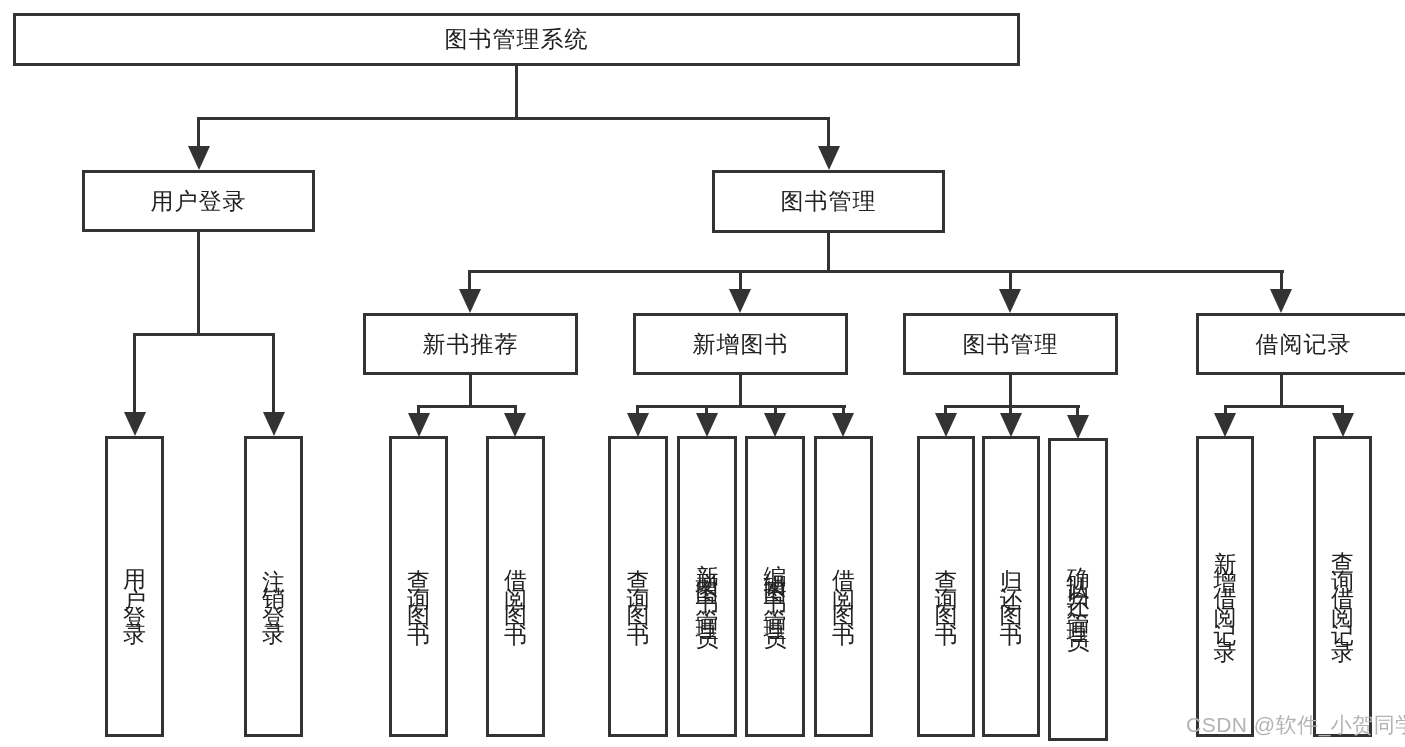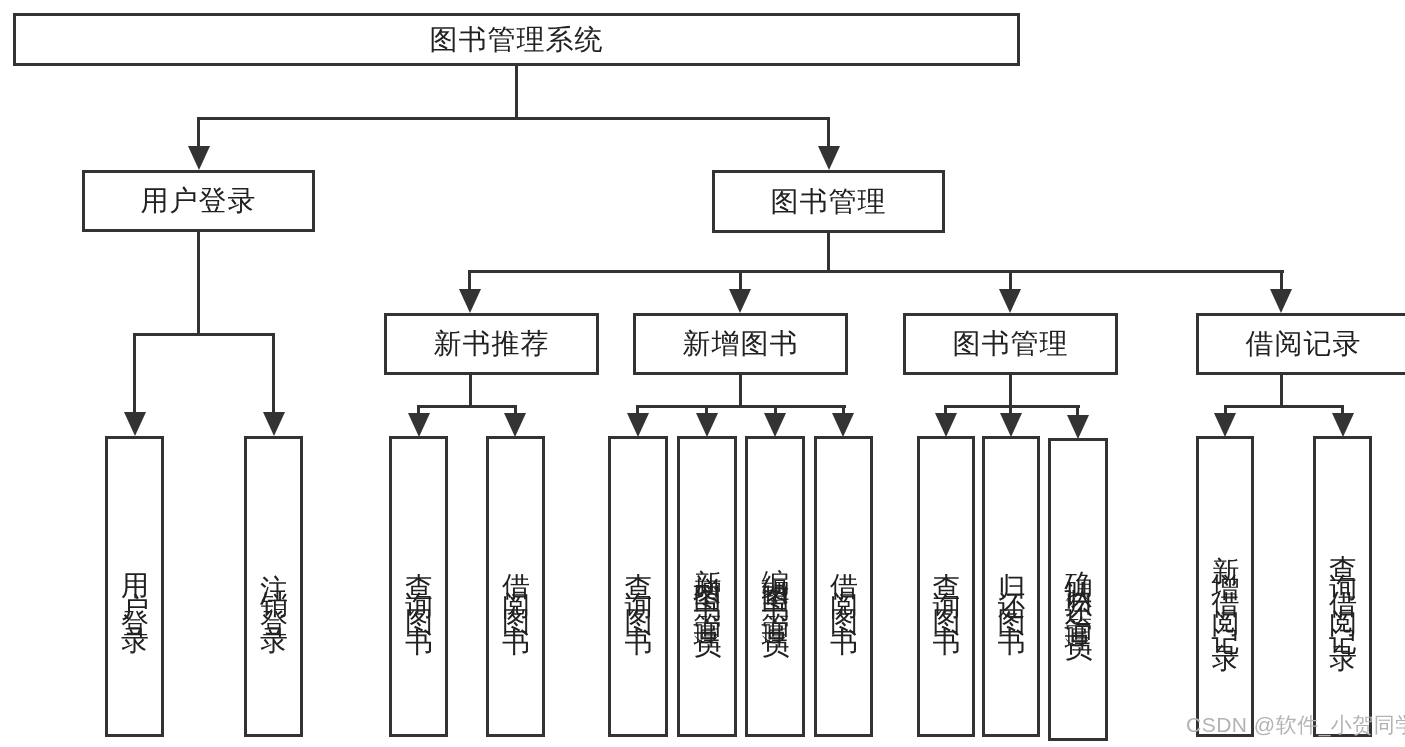--- a/index.html
+++ b/index.html
@@ -3,21 +3,21 @@
 <meta charset="utf-8">
 <style>
   html,body{margin:0;padding:0;background:#ffffff;}
   #stage{
     position:relative;width:1405px;height:747px;overflow:hidden;
     background:#ffffff;font-family:"Liberation Sans",sans-serif;
   }
   .node{
     position:absolute;background:#fff;border:3px solid #333333;box-sizing:border-box;
     display:flex;align-items:center;justify-content:center;
-    font-size:28px;color:#212121;letter-spacing:1px;text-align:center;
+    font-size:23px;color:#212121;letter-spacing:1px;text-align:center;
   }
   .node.v span{
     writing-mode:vertical-rl;letter-spacing:18px;line-height:1;
   }
   .node.v.s9 span{letter-spacing:9px;}
   .ln{position:absolute;background:#333333;}
   .ar{
     position:absolute;width:0;height:0;
     border-left:11px solid transparent;border-right:11px solid transparent;
     border-top:24px solid #333333;
@@ -37,21 +37,21 @@
   </div>
 
   <div class="node" style="left:82px;top:170px;width:233px;height:62px;">
     <span>用户登录</span>
   </div>
 
   <div class="node" style="left:712px;top:170px;width:233px;height:63px;font-family:Liberation Serif, serif;">
     <span>图书管理</span>
   </div>
 
-  <div class="node" style="left:384px;top:313px;width:215px;height:62px;">
+  <div class="node" style="left:363px;top:313px;width:215px;height:62px;">
     <span>新书推荐</span>
   </div>
 
   <div class="node" style="left:633px;top:313px;width:215px;height:62px;">
     <span>新增图书</span>
   </div>
 
   <div class="node" style="left:903px;top:313px;width:215px;height:62px;">
     <span>图书管理</span>
   </div>

